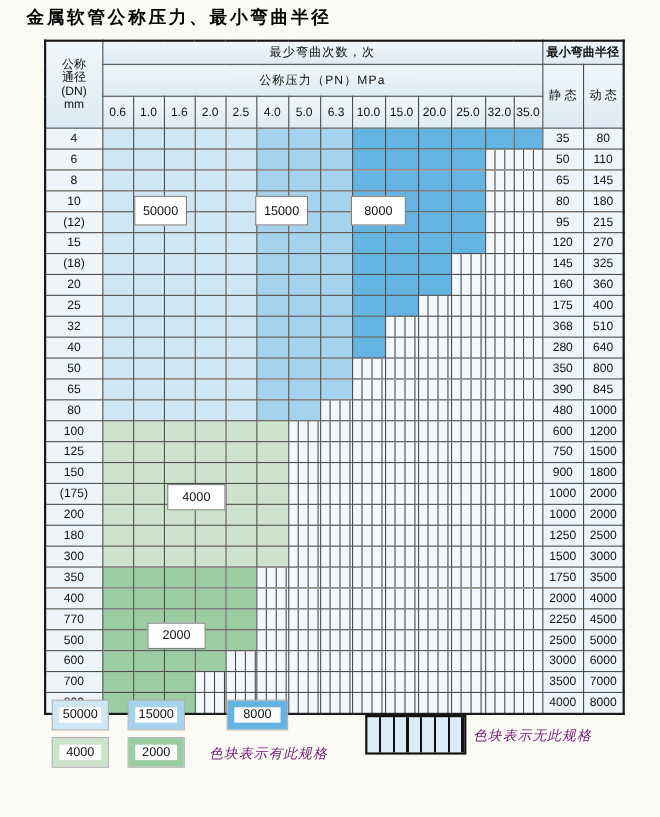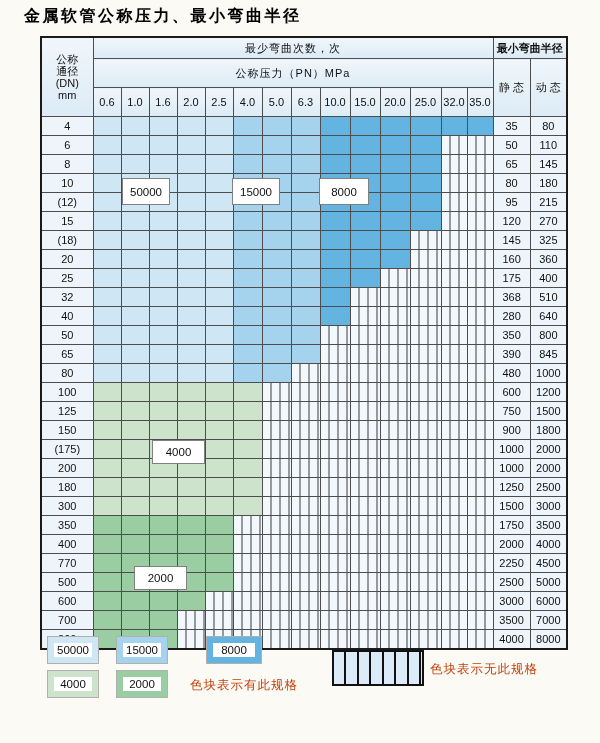--- a/index.html
+++ b/index.html
@@ -37,21 +37,21 @@
   .rl2{left:279px;top:142px;width:48px;height:25px;}
   .rl3{left:112px;top:404px;width:51px;height:22px;}
   .rl4{left:94px;top:530px;width:51px;height:22px;}
   .chip{position:absolute;width:38px;height:14px;background:#fff;border:6px solid;outline:1px solid #b0b0b0;
         display:flex;align-items:center;justify-content:center;font-size:11.5px;}
   .p1{left:48px;top:637px;border-color:var(--b1);}
   .p2{left:117px;top:637px;border-color:var(--b2);}
   .p3{left:207px;top:637px;border-color:var(--b3);width:42px;}
   .p4{left:48px;top:671px;border-color:var(--g1);}
   .p5{left:117px;top:671px;border-color:var(--g2);}
-  .legend-text{position:absolute;font-size:12.5px;letter-spacing:1px;color:#c2410c;}
+  .legend-text{position:absolute;font-size:12.5px;letter-spacing:1px;color:#701a75;font-style:italic;}
   .t1{left:190px;top:677px;}
   .t2{left:430px;top:661px;}
   .hatch-sample{position:absolute;left:332px;top:650px;width:88px;height:32px;border:2px solid #111;
         background:repeating-linear-gradient(90deg,#dcebf8 0 10.5px,#111 10.5px 12.5px);}
 </style>
 </head>
 <body>
 
 <div class="page">
   <h1 class="title">金属软管公称压力、最小弯曲半径</h1>

